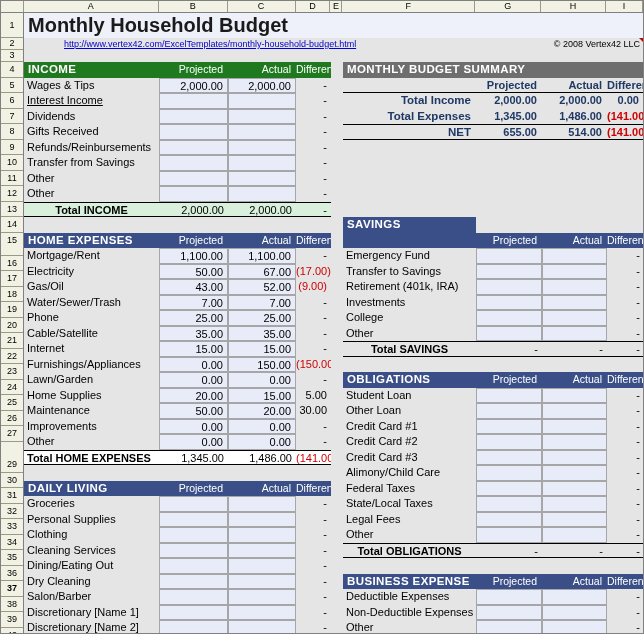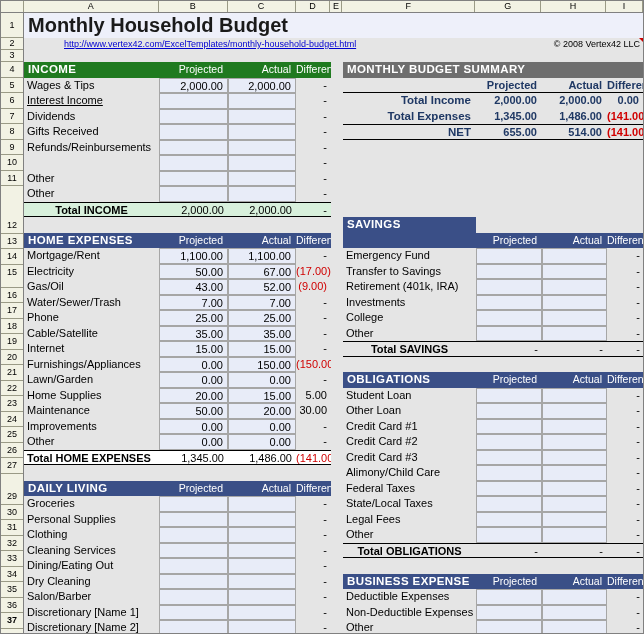--- a/index.html
+++ b/index.html
@@ -200,21 +200,21 @@
         <div class="rowhdr" style="height: 12px; line-height: 11px;">2</div>
         <div class="rowhdr" style="height: 12px; line-height: 11px;">3</div>
         <div class="rowhdr" style="height: 15.5px; line-height: 14.5px;">4</div>
         <div class="rowhdr" style="height: 15.5px; line-height: 14.5px;">5</div>
         <div class="rowhdr" style="height: 15.5px; line-height: 14.5px;">6</div>
         <div class="rowhdr" style="height: 15.5px; line-height: 14.5px;">7</div>
         <div class="rowhdr" style="height: 15.5px; line-height: 14.5px;">8</div>
         <div class="rowhdr" style="height: 15.5px; line-height: 14.5px;">9</div>
         <div class="rowhdr" style="height: 15.5px; line-height: 14.5px;">10</div>
         <div class="rowhdr" style="height: 15.5px; line-height: 14.5px;">11</div>
-        <div class="rowhdr" style="height: 15.5px; line-height: 14.5px; margin-top: 32px;">12</div>
+        <div class="rowhdr" style="height: 15.5px; line-height: 14.5px;">12</div>
         <div class="rowhdr" style="height: 15.5px; line-height: 14.5px;">13</div>
         <div class="rowhdr" style="height: 15.5px; line-height: 14.5px;">14</div>
         <div class="rowhdr" style="height: 23px; line-height: 14.5px; text-align: center;">15</div>
         <div class="rowhdr" style="height: 15.5px; line-height: 14.5px;">16</div>
         <div class="rowhdr" style="height: 15.5px; line-height: 14.5px;">17</div>
         <div class="rowhdr" style="height: 15.5px; line-height: 14.5px;">18</div>
         <div class="rowhdr" style="height: 15.5px; line-height: 14.5px;">19</div>
         <div class="rowhdr" style="height: 15.5px; line-height: 14.5px;">20</div>
         <div class="rowhdr" style="height: 15.5px; line-height: 14.5px;">21</div>
         <div class="rowhdr" style="height: 15.5px; line-height: 14.5px;">22</div>
@@ -262,20 +262,21 @@
         <div class="cell inp r" style="left: 204px; top: 95.5px; width: 68px; height: 15.5px;"></div>
         <div class="cell diff r " style="left: 272px; top: 95.5px; width: 35px; height: 15.5px;">-</div>
         <div class="cell l" style="left: 0px; top: 111px; width: 135px; height: 15.5px;">Gifts Received</div>
         <div class="cell inp r" style="left: 135px; top: 111px; width: 69px; height: 15.5px;"></div>
         <div class="cell inp r" style="left: 204px; top: 111px; width: 68px; height: 15.5px;"></div>
         <div class="cell diff r " style="left: 272px; top: 111px; width: 35px; height: 15.5px;">-</div>
         <div class="cell l" style="left: 0px; top: 126.5px; width: 135px; height: 15.5px;">Refunds/Reinbursements</div>
         <div class="cell inp r" style="left: 135px; top: 126.5px; width: 69px; height: 15.5px;"></div>
         <div class="cell inp r" style="left: 204px; top: 126.5px; width: 68px; height: 15.5px;"></div>
         <div class="cell diff r " style="left: 272px; top: 126.5px; width: 35px; height: 15.5px;">-</div>
+        <div class="cell l" style="left: 0px; top: 142px; width: 135px; height: 15.5px;">Transfer from Savings</div>
         <div class="cell inp r" style="left: 135px; top: 142px; width: 69px; height: 15.5px;"></div>
         <div class="cell inp r" style="left: 204px; top: 142px; width: 68px; height: 15.5px;"></div>
         <div class="cell diff r " style="left: 272px; top: 142px; width: 35px; height: 15.5px;">-</div>
         <div class="cell l" style="left: 0px; top: 157.5px; width: 135px; height: 15.5px;">Other</div>
         <div class="cell inp r" style="left: 135px; top: 157.5px; width: 69px; height: 15.5px;"></div>
         <div class="cell inp r" style="left: 204px; top: 157.5px; width: 68px; height: 15.5px;"></div>
         <div class="cell diff r " style="left: 272px; top: 157.5px; width: 35px; height: 15.5px;">-</div>
         <div class="cell l" style="left: 0px; top: 173px; width: 135px; height: 15.5px;">Other</div>
         <div class="cell inp r" style="left: 135px; top: 173px; width: 69px; height: 15.5px;"></div>
         <div class="cell inp r" style="left: 204px; top: 173px; width: 68px; height: 15.5px;"></div>

